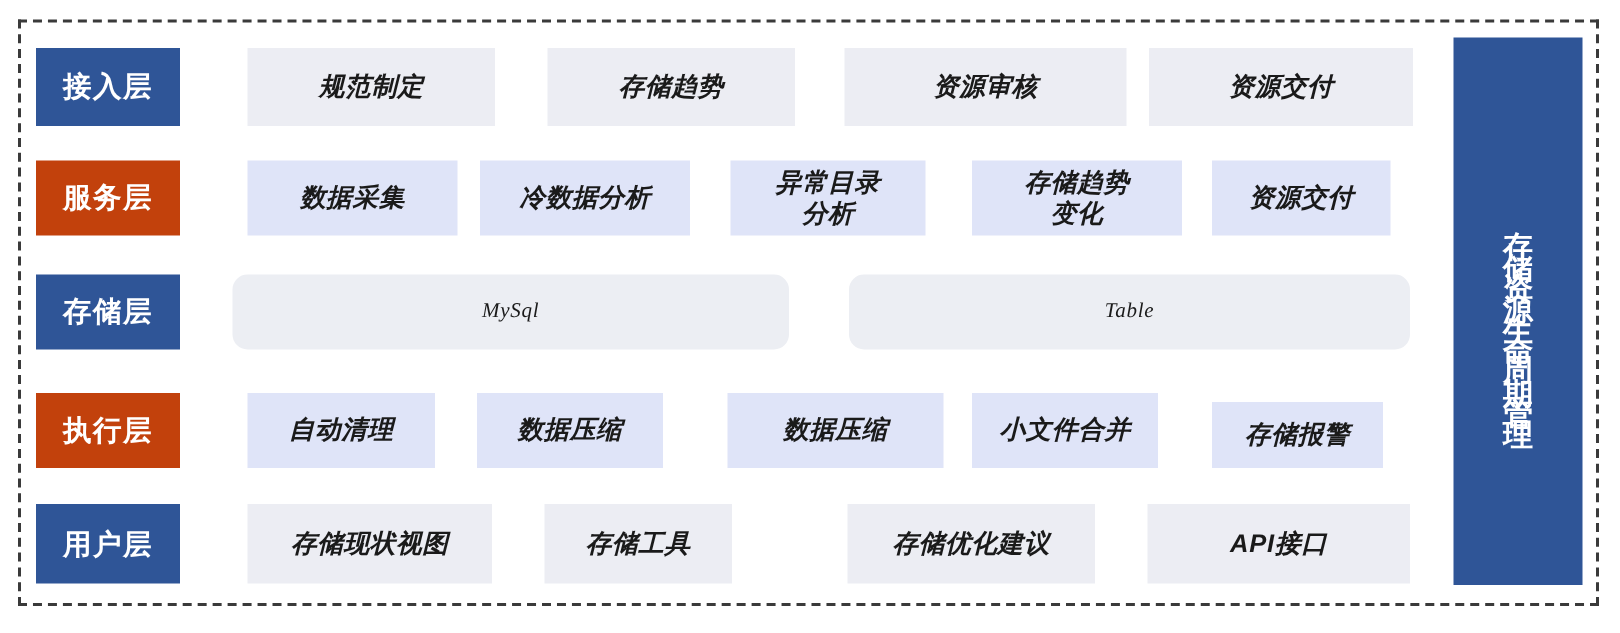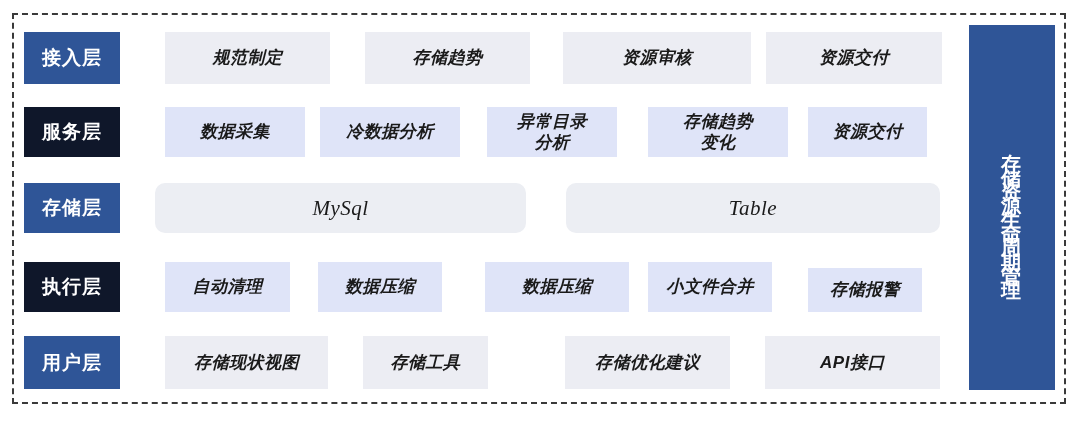--- a/index.html
+++ b/index.html
@@ -7,33 +7,33 @@
   .frame{
     position:absolute;left:12px;top:13px;width:1054px;height:391px;
     border:2px dashed #3a3a3a;box-sizing:border-box;background:#ffffff;
   }
   .lbl{
     position:absolute;left:24px;width:96px;
     display:flex;align-items:center;justify-content:center;
     color:#ffffff;font-weight:bold;font-size:19px;letter-spacing:1px;
   }
   .lbl-dark{background:#2F5597;}
-  .lbl-bright{background:#0f172a;}
+  .lbl-bright{background:#c2410c;}
   .bx{
     position:absolute;
     display:flex;align-items:center;justify-content:center;
     color:#1a1a1a;font-weight:bold;font-size:17px;
     text-align:center;white-space:pre-line;line-height:1.25;
     letter-spacing:0.5px;
     font-style:italic;
   }
   .bx-gray{background:#ECEDF3;}
   .bx-peri{background:#DFE4F8;}
   .bx-round{border-radius:10px;background:#ECEEF3;}
-  .bx-serif{font-family:"Liberation Serif","DejaVu Serif",serif;font-weight:normal;font-size:21px;}
+  .bx-serif{font-family:"Liberation Serif","DejaVu Serif",serif;font-weight:normal;font-size:14px;}
   .side{
     position:absolute;left:969px;top:25px;width:86px;height:365px;
     background:#2F5597;display:flex;align-items:center;justify-content:center;
   }
   .side-text{
     writing-mode:vertical-rl;text-orientation:upright;
     color:#ffffff;font-weight:bold;font-size:20px;letter-spacing:14px;
     text-indent:0;
   }
 </style>

